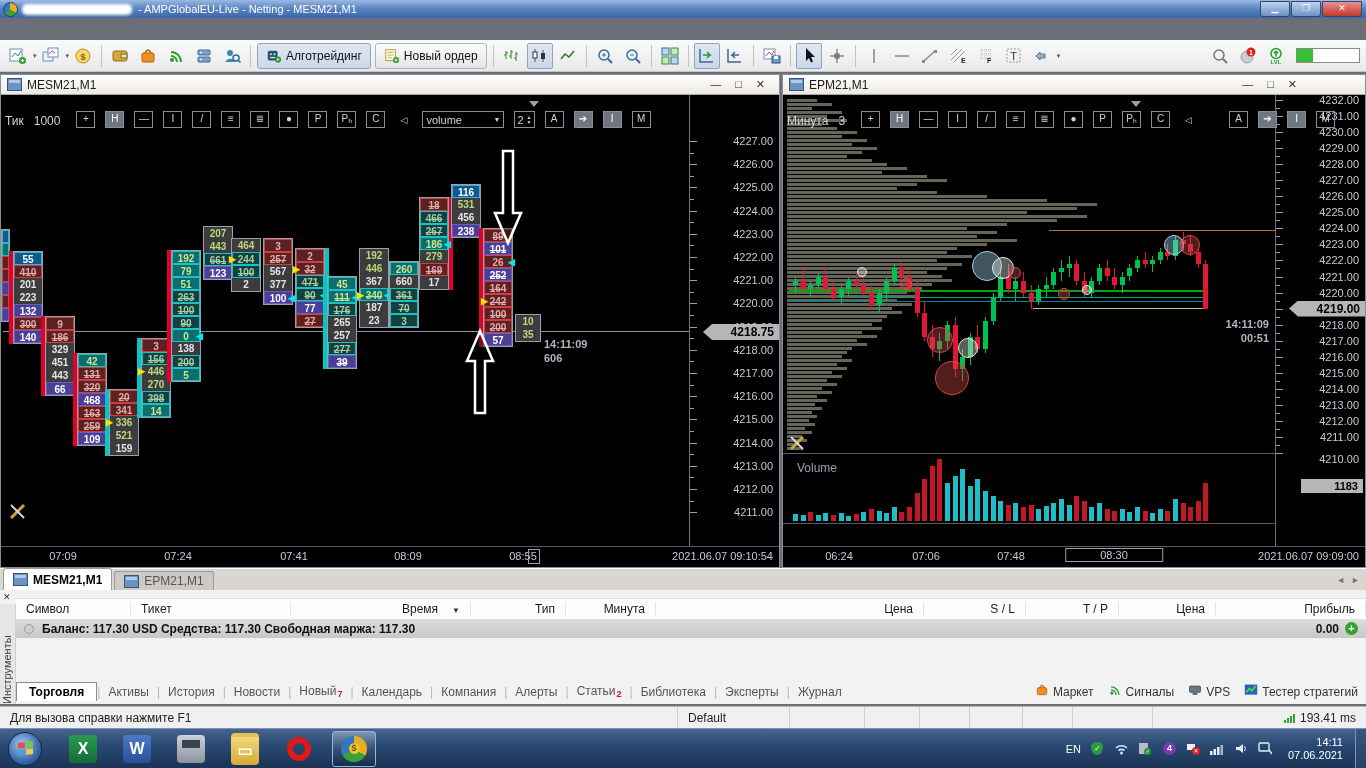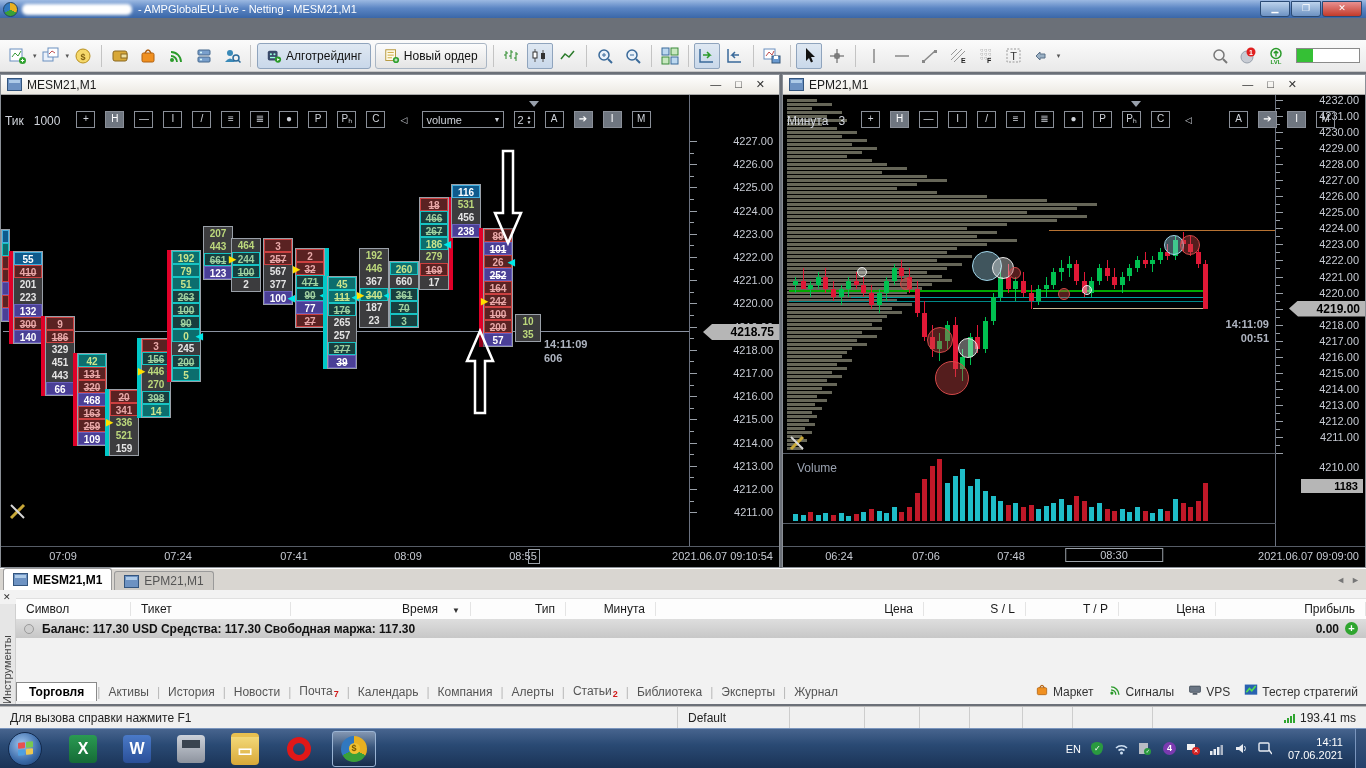--- a/index.html
+++ b/index.html
@@ -538,21 +538,21 @@
           </div>
           <div class="col" style="left: 170px; top: 155px; width: 30px;">
             <div class="edge lr"></div>
             <div class="cell t-g">192</div>
             <div class="cell t-g">79</div>
             <div class="cell t-g">51</div>
             <div class="cell t-go strike">263</div>
             <div class="cell t-go strike">100</div>
             <div class="cell t-go strike">90</div>
             <div class="cell t-g">0<div class="arr ac">◀</div></div>
-            <div class="cell">245</div>
+            <div class="cell">138</div>
             <div class="cell t-go strike">200</div>
             <div class="cell t-g">5</div>
           </div>
           <div class="col" style="left: 202px; top: 131px; width: 30px;">
             <div class="cell c-g">207</div>
             <div class="cell c-g">443</div>
             <div class="cell t-go strike">661</div>
             <div class="cell t-u">123</div>
           </div>
           <div class="col" style="left: 230px; top: 143px; width: 30px;">
@@ -721,21 +721,21 @@
           <div class="axl" style="top: 277.8px;">4215.00</div>
           <div class="tick" style="top: 277.8px; width: 7px;"></div>
           <div class="axl" style="top: 293.85px;">4214.00</div>
           <div class="tick" style="top: 293.85px; width: 7px;"></div>
           <div class="axl" style="top: 309.9px;">4213.00</div>
           <div class="tick" style="top: 309.9px; width: 7px;"></div>
           <div class="axl" style="top: 325.95px;">4212.00</div>
           <div class="tick" style="top: 325.95px; width: 7px;"></div>
           <div class="axl" style="top: 342px;">4211.00</div>
           <div class="tick" style="top: 342px; width: 7px;"></div>
-          <div class="axl" style="top: 372px;">4210.00</div>
+          <div class="axl" style="top: 364px;">4210.00</div>
           <div class="tick" style="top: 358.05px; width: 7px;"></div>
           <div class="tick" style="top: 12.975px; width: 4px;"></div>
           <div class="tick" style="top: 29.025px; width: 4px;"></div>
           <div class="tick" style="top: 45.075px; width: 4px;"></div>
           <div class="tick" style="top: 61.125px; width: 4px;"></div>
           <div class="tick" style="top: 77.175px; width: 4px;"></div>
           <div class="tick" style="top: 93.225px; width: 4px;"></div>
           <div class="tick" style="top: 109.275px; width: 4px;"></div>
           <div class="tick" style="top: 125.325px; width: 4px;"></div>
           <div class="tick" style="top: 141.375px; width: 4px;"></div>
@@ -1085,21 +1085,21 @@
         <span class="bsep">|</span>
         <div class="btab">
           <span>История</span>
         </div>
         <span class="bsep">|</span>
         <div class="btab">
           <span>Новости</span>
         </div>
         <span class="bsep">|</span>
         <div class="btab">
-          <span>Почта</span>
+          <span>Новый</span>
           <span class="badge">7</span>
         </div>
         <span class="bsep">|</span>
         <div class="btab">
           <span>Календарь</span>
         </div>
         <span class="bsep">|</span>
         <div class="btab">
           <span>Компания</span>
         </div>

